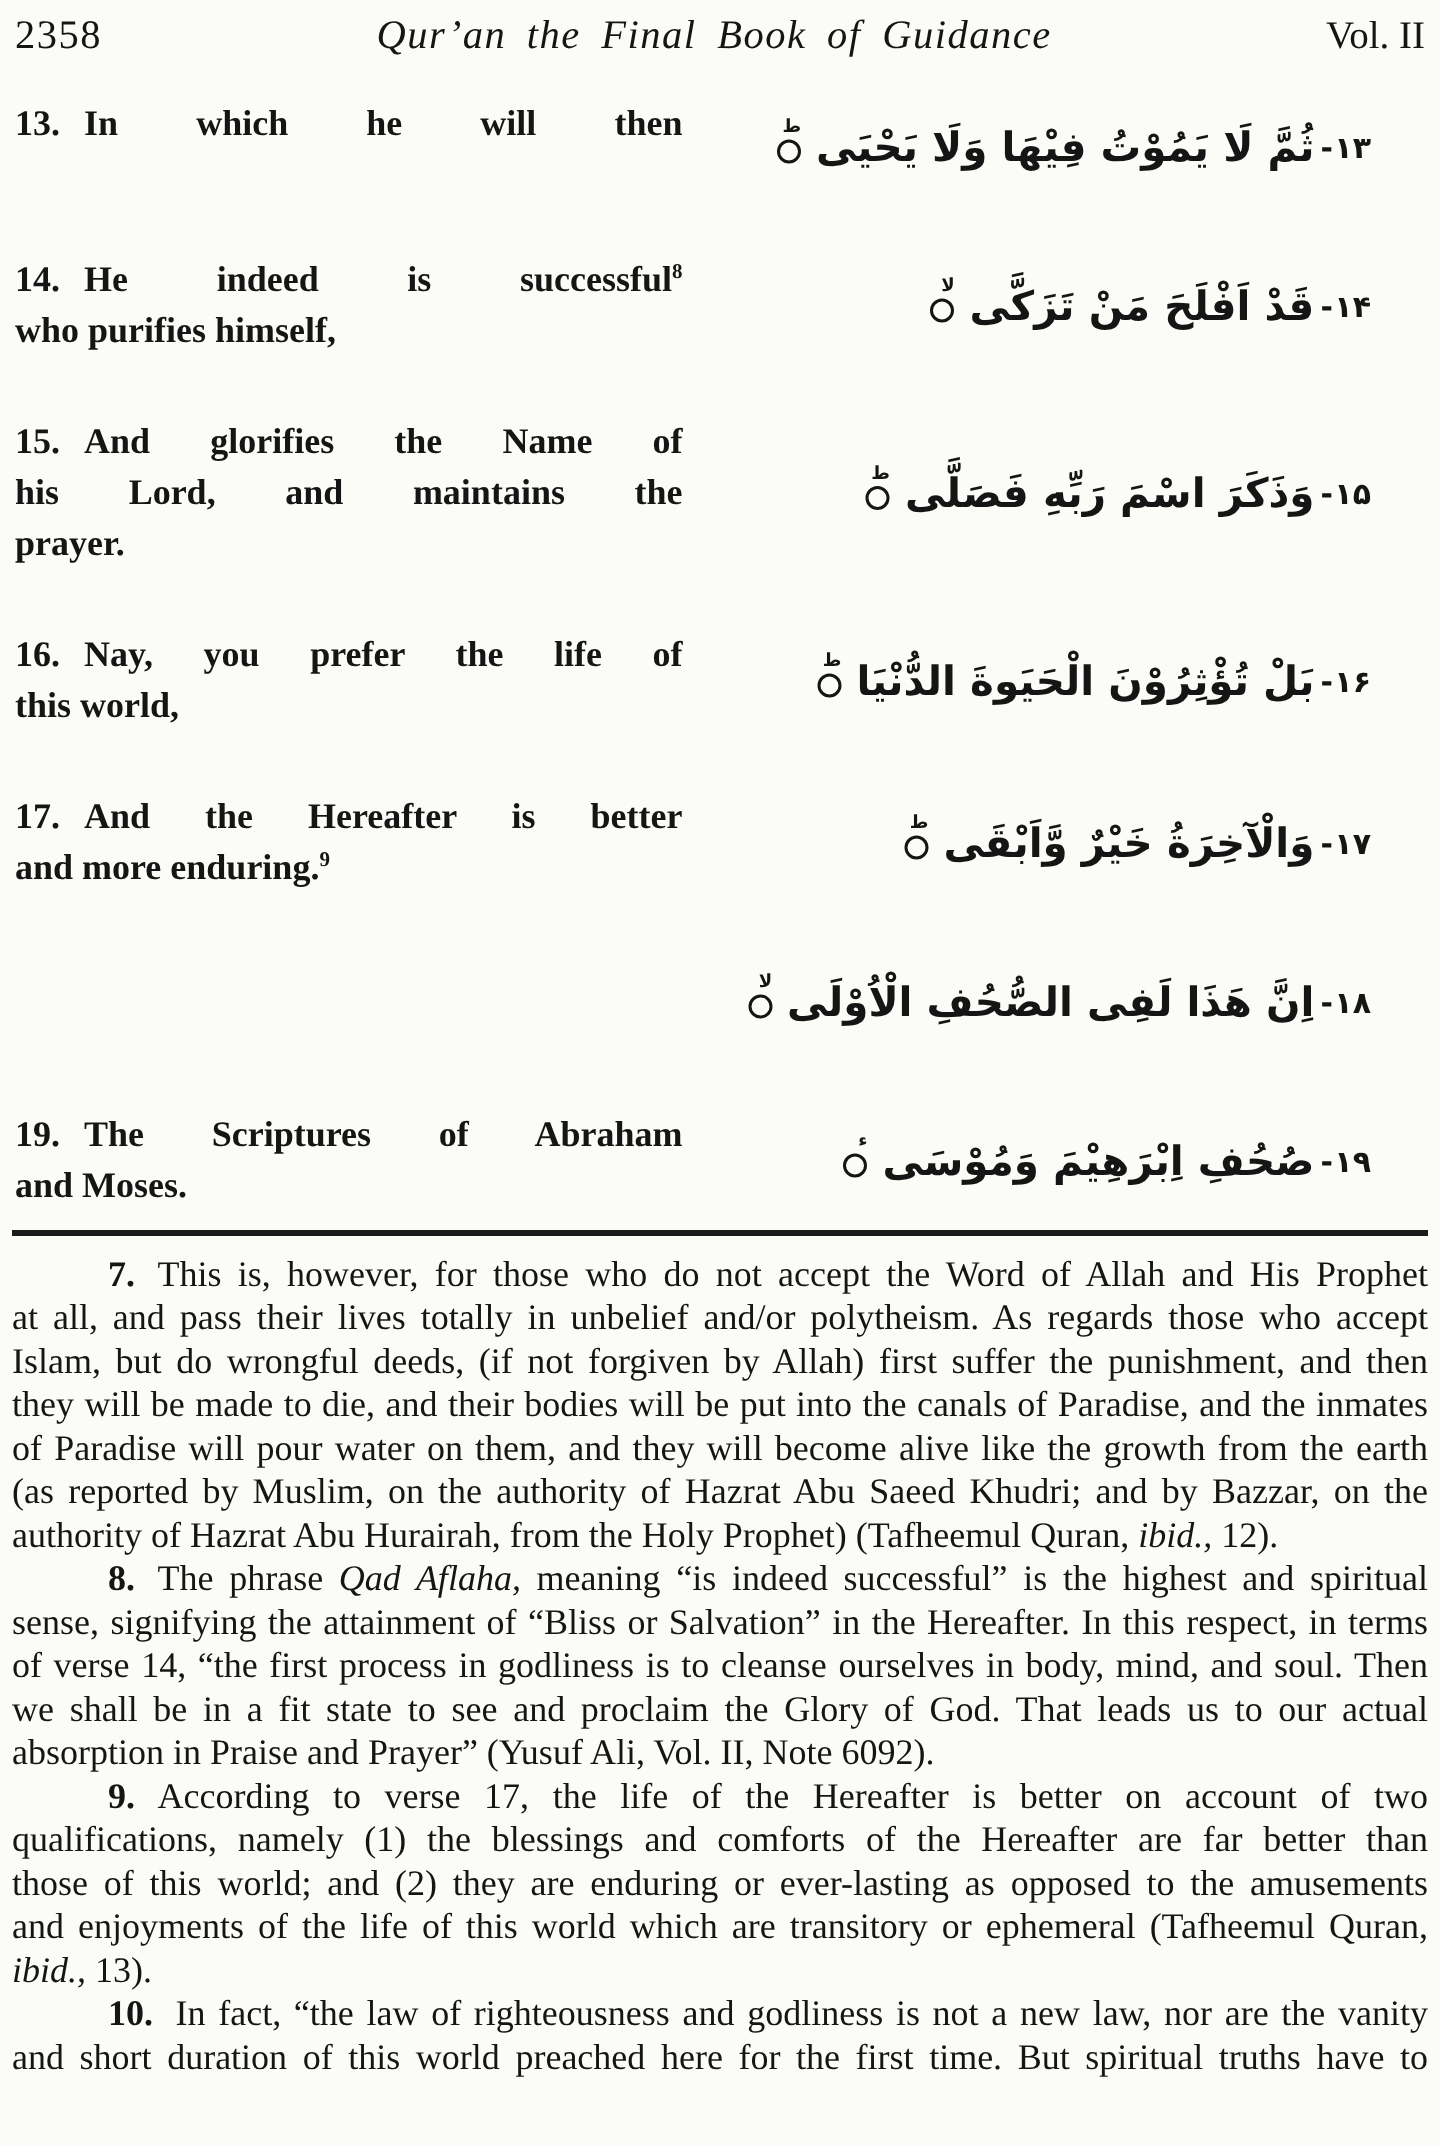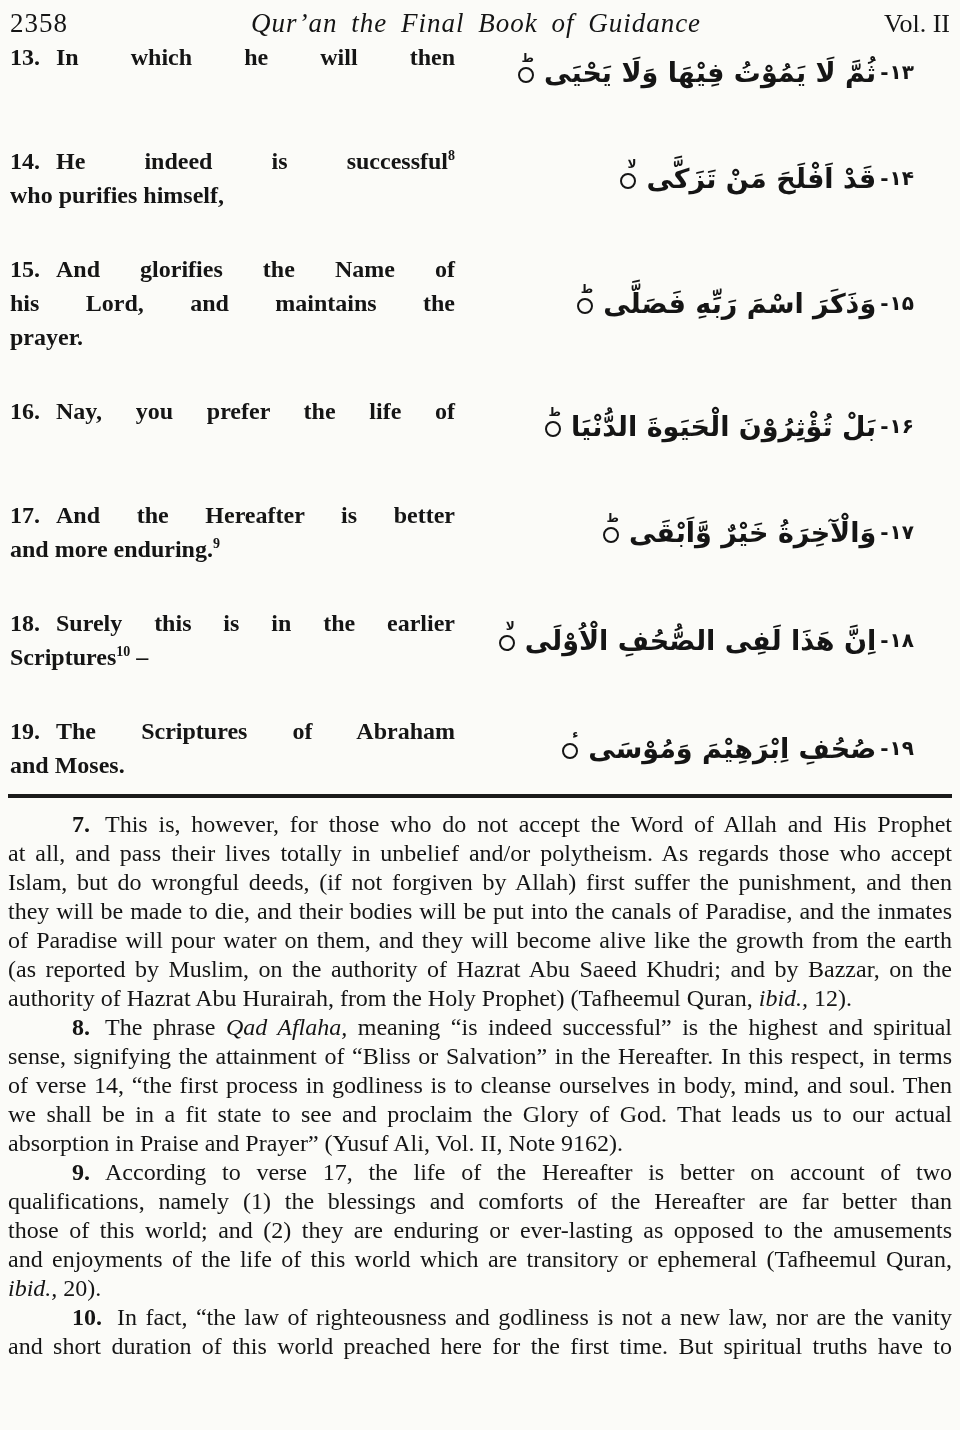--- a/index.html
+++ b/index.html
@@ -17,21 +17,21 @@
   
   .running-header {
     display: flex; justify-content: space-between; align-items: baseline;
     height: 32px; padding: 0 2px;
   }
   .hdr-pageno { font-size: 27px; letter-spacing: 1px; }
   .hdr-title  { font-size: 27px; font-style: italic; letter-spacing: 1px; word-spacing: 6px; }
   .hdr-vol    { font-size: 26px; }
 
   
-  .verse-area { }
+  .verse-area { margin-top: 26px; }
   .verse-row { display: flex; margin-bottom: 40px; }
   .verse-row:last-child { margin-bottom: 0; }
 
   .verse-english {
     width: 447px; flex: 0 0 447px;
     font-size: 24px; font-weight: bold;
     line-height: 34px;
     align-self: flex-start;
     padding-left: 2px;
   }
@@ -138,20 +138,21 @@
       <span class="ayah-circle">
         <span class="ayah-pause-mark">ط</span>
       </span>
 
     </div>
   </div>
 
   <div class="verse-row">
     <div class="verse-english">
           <div class="v-line first"><b class="num">16.</b><span>Nay, you prefer the life of</span></div>
+          <div class="v-line last"><span>this world,</span></div>
         </div>
     <div class="verse-arabic">
       <span class="ayah-num">۱۶</span>
       <span class="ayah-dash">-</span>
       <span class="ayah-text">بَلْ تُؤْثِرُوْنَ الْحَيَوةَ الدُّنْيَا</span>
       <span class="ayah-circle">
         <span class="ayah-pause-mark">ط</span>
       </span>
 
     </div>
@@ -167,24 +168,20 @@
       <span class="ayah-dash">-</span>
       <span class="ayah-text">وَالْآخِرَةُ خَيْرٌ وَّاَبْقَى</span>
       <span class="ayah-circle">
         <span class="ayah-pause-mark">ط</span>
       </span>
 
     </div>
   </div>
 
   <div class="verse-row">
-    <div class="verse-english">
-          <div class="v-line first"><b class="num">18.</b><span>Surely this is in the earlier</span></div>
-          <div class="v-line last"><span>Scriptures</span><sup>10</sup><span> –</span></div>
-        </div>
     <div class="verse-arabic">
       <span class="ayah-num">۱۸</span>
       <span class="ayah-dash">-</span>
       <span class="ayah-text">اِنَّ هَذَا لَفِى الصُّحُفِ الْاُوْلَى</span>
       <span class="ayah-circle">
         <span class="ayah-pause-mark">لا</span>
       </span>
 
     </div>
   </div>
@@ -217,29 +214,29 @@
         <div class="fn-line"><span>of Paradise will pour water on them, and they will become alive like the growth from the earth</span></div>
         <div class="fn-line"><span>(as reported by Muslim, on the authority of Hazrat Abu Saeed Khudri; and by Bazzar, on the</span></div>
         <div class="fn-line last"><span>authority of Hazrat Abu Hurairah, from the Holy Prophet) (Tafheemul Quran, </span><i>ibid.,</i><span> 12).</span></div>
       </div>
 
   <div class="footnote">
         <div class="fn-line first"><b class="num">8.</b><span>The phrase </span><i>Qad Aflaha,</i><span> meaning “is indeed successful” is the highest and spiritual</span></div>
         <div class="fn-line"><span>sense, signifying the attainment of “Bliss or Salvation” in the Hereafter. In this respect, in terms</span></div>
         <div class="fn-line"><span>of verse 14, “the first process in godliness is to cleanse ourselves in body, mind, and soul. Then</span></div>
         <div class="fn-line"><span>we shall be in a fit state to see and proclaim the Glory of God. That leads us to our actual</span></div>
-        <div class="fn-line last"><span>absorption in Praise and Prayer” (Yusuf Ali, Vol. II, Note 9162).</span></div>
+        <div class="fn-line last"><span>absorption in Praise and Prayer” (Yusuf Ali, Vol. II, Note 6092).</span></div>
       </div>
 
   <div class="footnote">
         <div class="fn-line first"><b class="num">9.</b><span>According to verse 17, the life of the Hereafter is better on account of two</span></div>
         <div class="fn-line"><span>qualifications, namely (1) the blessings and comforts of the Hereafter are far better than</span></div>
         <div class="fn-line"><span>those of this world; and (2) they are enduring or ever-lasting as opposed to the amusements</span></div>
         <div class="fn-line"><span>and enjoyments of the life of this world which are transitory or ephemeral (Tafheemul Quran,</span></div>
-        <div class="fn-line last"><i>ibid.,</i><span> 20).</span></div>
+        <div class="fn-line last"><i>ibid.,</i><span> 13).</span></div>
       </div>
 
   <div class="footnote">
         <div class="fn-line first"><b class="num">10.</b><span>In fact, “the law of righteousness and godliness is not a new law, nor are the vanity</span></div>
         <div class="fn-line"><span>and short duration of this world preached here for the first time. But spiritual truths have to</span></div>
       </div>
 </div>
 
 </div>
 

